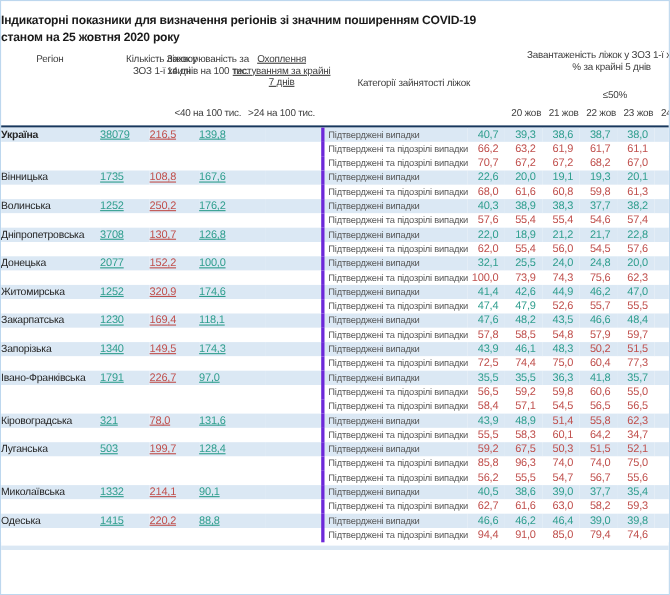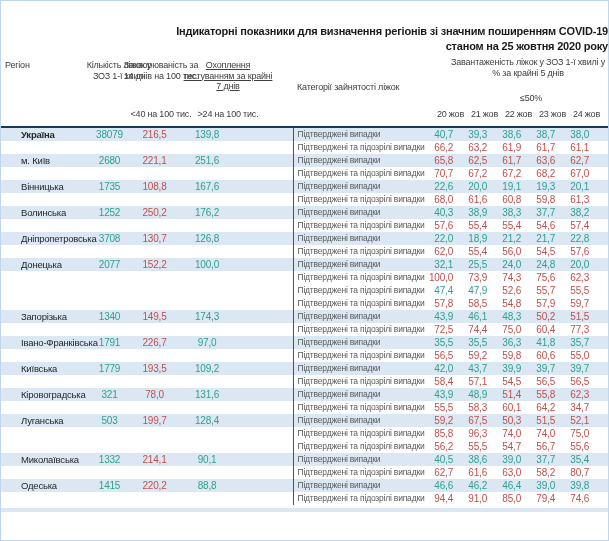--- a/index.html
+++ b/index.html
@@ -1,40 +1,40 @@
 <!DOCTYPE html>
 <html style="--good: #2f9e8e; --bad: #c0504d; --rowblue: #dbe8f4; --navy: #17375d;"><head>
 <meta charset="utf-8">
 <style>
   html,body{margin:0;padding:0;background:#ffffff;}
   body{font-family:"Liberation Sans","DejaVu Sans",sans-serif;color:#262626;}
   .page{position:relative;width:609px;height:541px;box-sizing:border-box;border:1px solid #bdd7ee;background:#fff;overflow:hidden;letter-spacing:-0.2px;}
-  .title{width:100%;text-align:right;font-weight:bold;font-size:11px;line-height:15px;color:#1a1a1a;padding-top:23px;}
+  .title{width:100%;text-align:left;font-weight:bold;font-size:11px;line-height:15px;color:#1a1a1a;padding-top:11px;}
   .hdr{position:relative;height:72px;font-size:9px;color:#404040;line-height:10.5px;}
-  .hdr .h{position:absolute;text-align:center;}
+  .hdr .h{position:absolute;text-align:center;margin-left:28px;}
   .h-region{left:4px;top:6px;text-align:left;}
   .h-beds{left:85px;top:6px;width:66px;}
   .h-incid{left:122px;top:6px;width:76px;}
   .h-test{left:182px;top:6px;width:90px;text-decoration:underline;}
   .h-cat{left:296px;top:28px;text-align:left;}
   .h-occ{left:448px;top:3px;width:158px;}
   .h-thr-incid{left:122px;top:55px;width:76px;}
   .h-thr-test{left:182px;top:55px;width:90px;}
   .h-thr-occ{left:460px;top:39px;width:140px;}
   .h-dates{left:430px;top:55px;width:175px;display:flex;text-align:right;}
   .h-dates span{width:34px;display:inline-block;text-align:right;padding-right:1px;box-sizing:border-box;}
   .navy-line{height:2px;background:var(--navy,#17375d);width:100%;}
   table{border-collapse:collapse;table-layout:fixed;width:609px;}
   td{padding:0;margin:0;height:13px;line-height:13px;font-size:10px;white-space:nowrap;overflow:visible;vertical-align:middle;}
   tr.row-a td{background:var(--rowblue,#dbe8f4);}
   tr.row-b td{background:#ffffff;}
-  td.region{font-size:9.5px;color:#262626;padding-left:20px;}
+  td.region{font-size:9.5px;color:#262626;padding-left:0;}
   td.region.bold{font-weight:bold;}
-  td.num{text-align:center;padding-right:8px;}
-  td.cat{font-size:8.5px;color:#595959;padding-left:4px;border-left:1px solid #6d28d9;}
+  td.num{text-align:left;padding-right:8px;text-decoration:underline;}
+  td.cat{font-size:8.5px;color:#595959;padding-left:4px;border-left:3px solid #6d28d9;}
   td.val{text-align:right;padding-right:6px;}
   .good{color:var(--good,#2f9e8e);}
   .bad{color:var(--bad,#c0504d);}
   .bottom-sliver{height:4px;background:var(--rowblue,#dbe8f4);width:100%;margin-top:3px;}
 </style>
 </head>
 <body>
 
 <div class="page">
   <div class="title">
@@ -96,34 +96,20 @@
         <tr class="row-b">
           <td class="" colspan="5"></td>
           <td class="cat">Підтверджені та підозрілі випадки</td>
           <td class="val bad">66,2</td>
           <td class="val bad">63,2</td>
           <td class="val bad">61,9</td>
           <td class="val bad">61,7</td>
           <td class="val bad">61,1</td>
           <td class=""></td>
         </tr>
-        <tr class="row-a">
-          <td class="region">м. Київ</td>
-          <td class="num good">2680</td>
-          <td class="num bad">221,1</td>
-          <td class="num good">251,6</td>
-          <td class=""></td>
-          <td class="cat">Підтверджені випадки</td>
-          <td class="val bad">65,8</td>
-          <td class="val bad">62,5</td>
-          <td class="val bad">61,7</td>
-          <td class="val bad">63,6</td>
-          <td class="val bad">62,7</td>
-          <td class=""></td>
-        </tr>
         <tr class="row-b">
           <td class="" colspan="5"></td>
           <td class="cat">Підтверджені та підозрілі випадки</td>
           <td class="val bad">70,7</td>
           <td class="val bad">67,2</td>
           <td class="val bad">67,2</td>
           <td class="val bad">68,2</td>
           <td class="val bad">67,0</td>
           <td class=""></td>
         </tr>
@@ -216,30 +202,58 @@
         <tr class="row-b">
           <td class="" colspan="5"></td>
           <td class="cat">Підтверджені та підозрілі випадки</td>
           <td class="val bad">100,0</td>
           <td class="val bad">73,9</td>
           <td class="val bad">74,3</td>
           <td class="val bad">75,6</td>
           <td class="val bad">62,3</td>
           <td class=""></td>
         </tr>
+        <tr class="row-a">
+          <td class="region">Житомирська</td>
+          <td class="num good">1252</td>
+          <td class="num bad">320,9</td>
+          <td class="num good">174,6</td>
+          <td class=""></td>
+          <td class="cat">Підтверджені випадки</td>
+          <td class="val good">41,4</td>
+          <td class="val good">42,6</td>
+          <td class="val good">44,9</td>
+          <td class="val good">46,2</td>
+          <td class="val good">47,0</td>
+          <td class=""></td>
+        </tr>
         <tr class="row-b">
           <td class="" colspan="5"></td>
           <td class="cat">Підтверджені та підозрілі випадки</td>
           <td class="val good">47,4</td>
           <td class="val good">47,9</td>
           <td class="val bad">52,6</td>
           <td class="val bad">55,7</td>
           <td class="val bad">55,5</td>
           <td class=""></td>
         </tr>
+        <tr class="row-a">
+          <td class="region">Закарпатська</td>
+          <td class="num good">1230</td>
+          <td class="num bad">169,4</td>
+          <td class="num good">118,1</td>
+          <td class=""></td>
+          <td class="cat">Підтверджені випадки</td>
+          <td class="val good">47,6</td>
+          <td class="val good">48,2</td>
+          <td class="val good">43,5</td>
+          <td class="val good">46,6</td>
+          <td class="val good">48,4</td>
+          <td class=""></td>
+        </tr>
         <tr class="row-b">
           <td class="" colspan="5"></td>
           <td class="cat">Підтверджені та підозрілі випадки</td>
           <td class="val bad">57,8</td>
           <td class="val bad">58,5</td>
           <td class="val bad">54,8</td>
           <td class="val bad">57,9</td>
           <td class="val bad">59,7</td>
           <td class=""></td>
         </tr>
@@ -284,34 +298,20 @@
         <tr class="row-b">
           <td class="" colspan="5"></td>
           <td class="cat">Підтверджені та підозрілі випадки</td>
           <td class="val bad">56,5</td>
           <td class="val bad">59,2</td>
           <td class="val bad">59,8</td>
           <td class="val bad">60,6</td>
           <td class="val bad">55,0</td>
           <td class=""></td>
         </tr>
-        <tr class="row-a">
-          <td class="region">Київська</td>
-          <td class="num good">1779</td>
-          <td class="num bad">193,5</td>
-          <td class="num good">109,2</td>
-          <td class=""></td>
-          <td class="cat">Підтверджені випадки</td>
-          <td class="val good">42,0</td>
-          <td class="val good">43,7</td>
-          <td class="val good">39,9</td>
-          <td class="val good">39,7</td>
-          <td class="val good">39,7</td>
-          <td class=""></td>
-        </tr>
         <tr class="row-b">
           <td class="" colspan="5"></td>
           <td class="cat">Підтверджені та підозрілі випадки</td>
           <td class="val bad">58,4</td>
           <td class="val bad">57,1</td>
           <td class="val bad">54,5</td>
           <td class="val bad">56,5</td>
           <td class="val bad">56,5</td>
           <td class=""></td>
         </tr>
@@ -387,21 +387,21 @@
           <td class="val good">35,4</td>
           <td class=""></td>
         </tr>
         <tr class="row-b">
           <td class="" colspan="5"></td>
           <td class="cat">Підтверджені та підозрілі випадки</td>
           <td class="val bad">62,7</td>
           <td class="val bad">61,6</td>
           <td class="val bad">63,0</td>
           <td class="val bad">58,2</td>
-          <td class="val bad">80,7</td>
+          <td class="val bad">59,3</td>
           <td class=""></td>
         </tr>
         <tr class="row-a">
           <td class="region">Одеська</td>
           <td class="num good">1415</td>
           <td class="num bad">220,2</td>
           <td class="num good">88,8</td>
           <td class=""></td>
           <td class="cat">Підтверджені випадки</td>
           <td class="val good">46,6</td>

